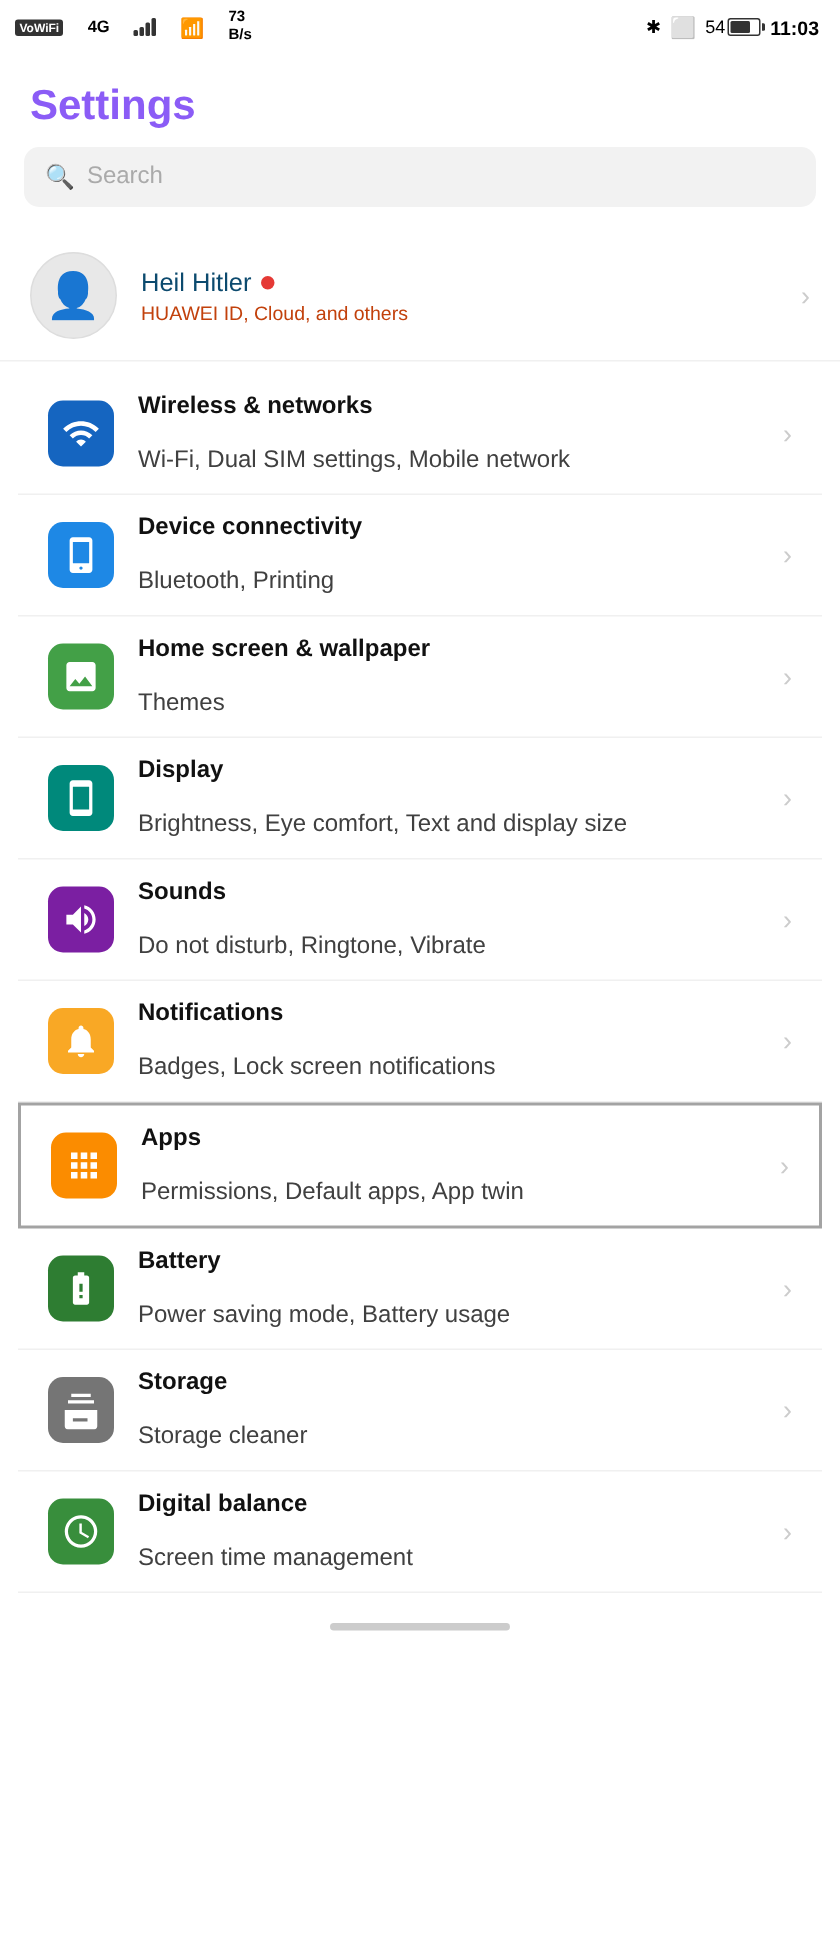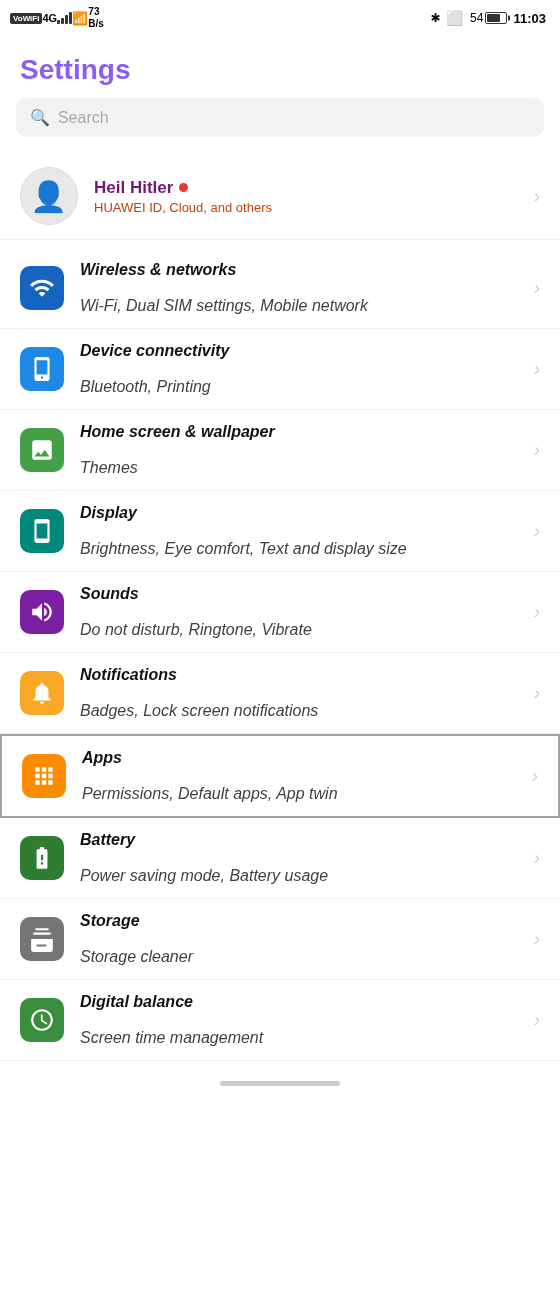--- a/index.html
+++ b/index.html
@@ -16,21 +16,21 @@
       display: flex;
       justify-content: space-between;
       align-items: center;
       padding: 6px 14px 6px 10px;
       background: #fff;
       height: 36px;
     }
     .status-left {
       display: flex;
       align-items: center;
-      gap: 0;
+      gap: 16px;
       font-size: 11px;
       font-weight: 600;
     }
     .vowifi-badge {
       background: #333;
       color: #fff;
       font-size: 8px;
       padding: 1px 3px;
       border-radius: 2px;
       font-weight: 700;
@@ -134,43 +134,42 @@
     }
     .avatar-icon {
       font-size: 30px;
       color: #bbb;
     }
     .profile-info {
       flex: 1;
     }
     .profile-name {
       font-size: 17px;
-      font-weight: 700;
-      color: #701a75;
+      font-weight: 400;
+      color: #0c4a6e;
       display: flex;
       align-items: center;
       gap: 6px;
     }
     .online-dot {
       width: 9px;
       height: 9px;
       border-radius: 50%;
       background: #e53935;
       display: inline-block;
     }
     .profile-sub {
       font-size: 13px;
       color: #c2410c;
       margin-top: 2px;
     }
 
     
     .settings-list {
-      padding: 8px 0;
-      font-style: italic;
+      padding: 8px 12px;
     }
     .settings-item {
       display: flex;
       align-items: center;
       padding: 13px 20px;
       gap: 16px;
       border-bottom: 1px solid #f0f0f0;
       position: relative;
       cursor: pointer;
     }

